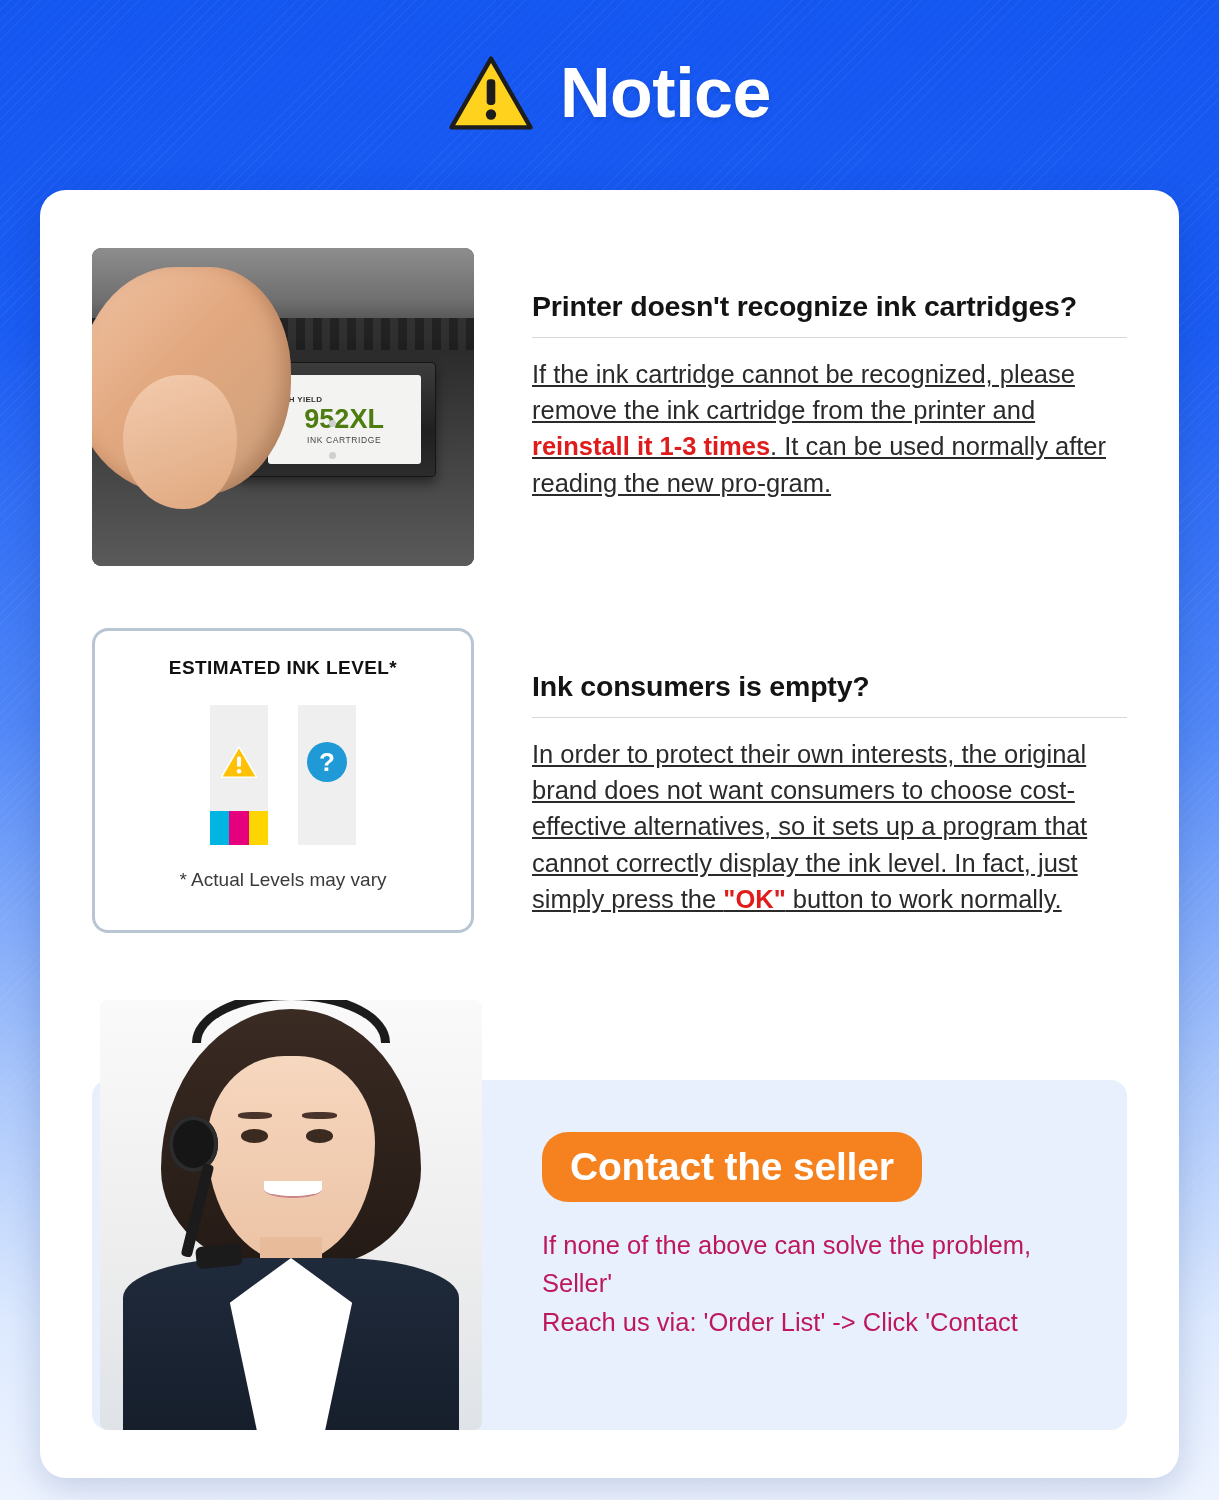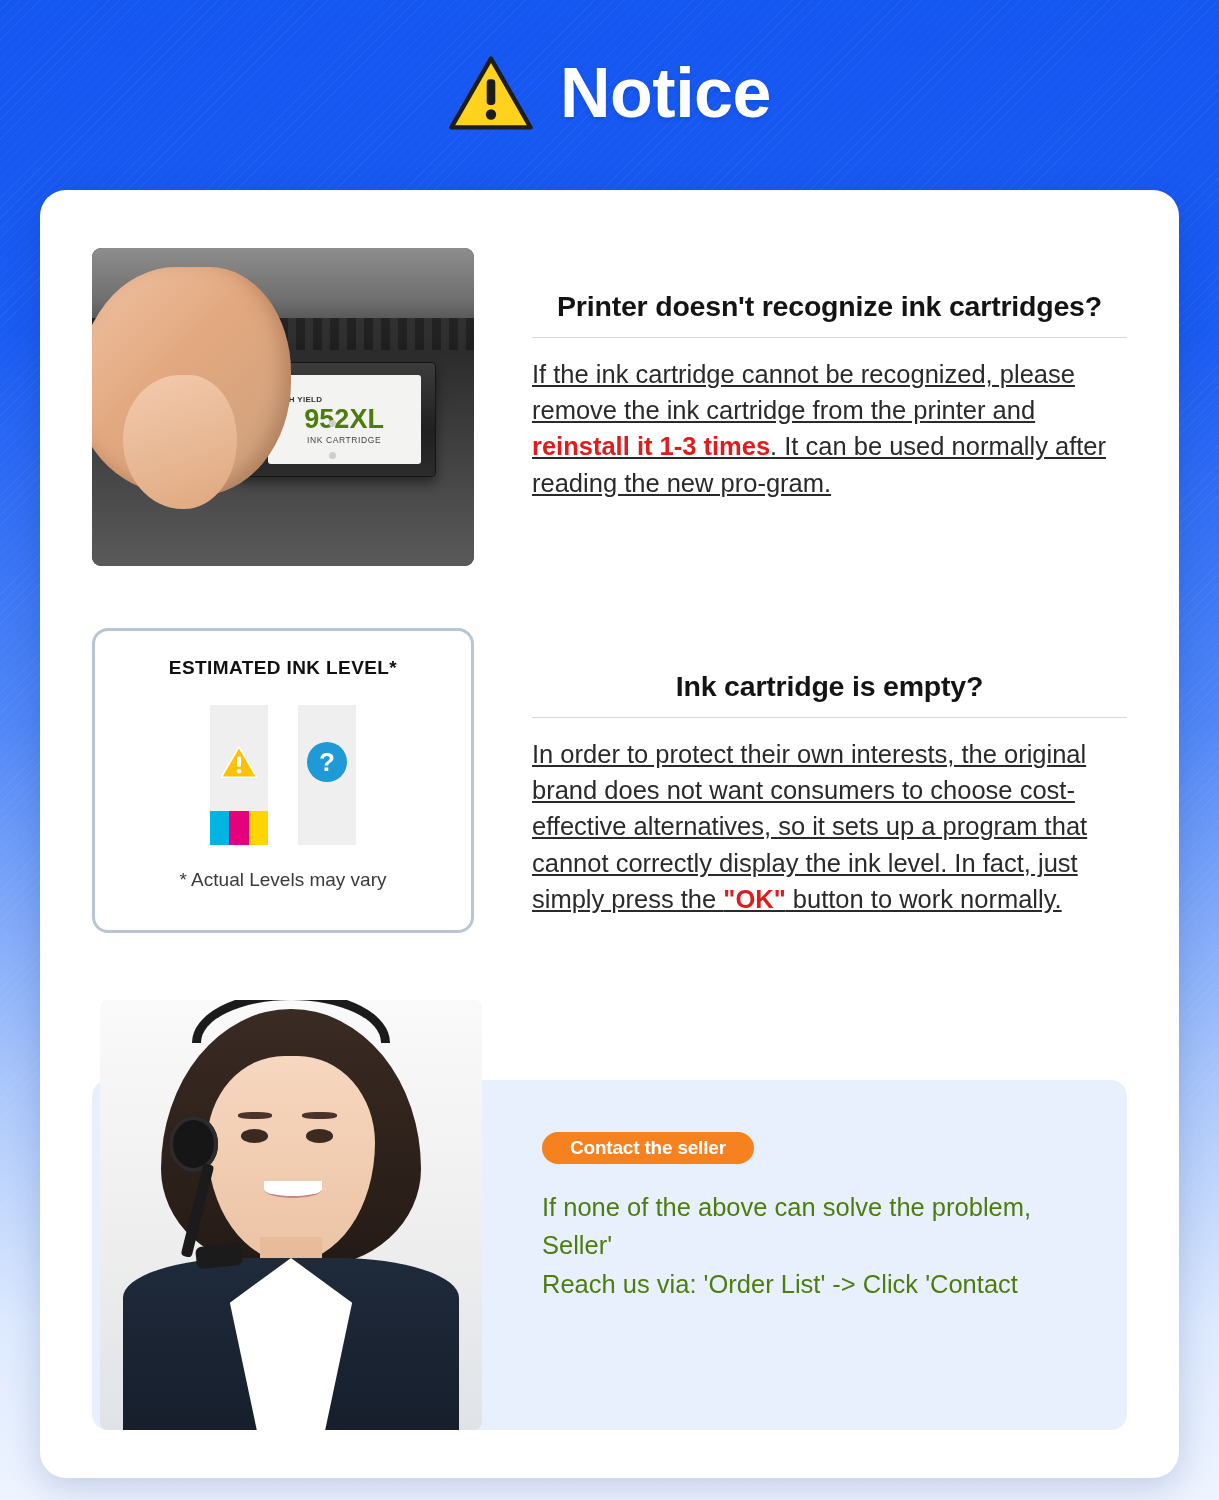--- a/index.html
+++ b/index.html
@@ -75,21 +75,20 @@
 
   .media { flex: 0 0 auto; }
   .body { flex: 1 1 auto; padding-top: 42px; }
 
   .q-title {
     font-size: 28.5px;
     font-weight: 700;
     color: #141414;
     margin: 0 0 14px 0;
     letter-spacing: -0.2px;
-    text-align: center;
   }
   .rule {
     height: 1px;
     background: #d8d8d8;
     margin-bottom: 18px;
   }
   .para {
     font-size: 25.5px;
     line-height: 1.42;
     color: #2a2a2a;
@@ -288,32 +287,32 @@
   .contact-body {
     position: absolute;
     left: 450px;
     right: 34px;
     top: 52px;
   }
   .contact-btn {
     display: inline-block;
     background: #f5821f;
     color: #ffffff;
-    font-size: 19px;
+    font-size: 39px;
     font-weight: 700;
-    padding: 5px 28px;
+    padding: 13px 28px;
     border-radius: 26px;
     border: none;
     letter-spacing: -0.2px;
   }
   .contact-text {
     margin-top: 24px;
     font-size: 25.5px;
     line-height: 1.5;
-    color: #4d7c0f;
+    color: #be185d;
   }
 </style>
 </head>
 <body>
 
 <div class="bg-texture"></div>
 
 <div class="header">
   <span class="warn-tri">
     <svg viewBox="0 0 100 88" width="86" height="76" aria-hidden="true">
@@ -369,21 +368,21 @@
               </span>
             </div>
             <div class="ink-col">
               <span class="q-badge">?</span>
             </div>
           </div>
           <div class="ink-foot">* Actual Levels may vary</div>
         </div>
       </div>
       <div class="body">
-        <h2 class="q-title">Ink cartridge is empty?</h2>
+        <h2 class="q-title">Ink consumers is empty?</h2>
         <div class="rule"></div>
         <p class="para"><span>In order to protect their own interests, the original brand does not want consumers to choose cost-effective alternatives, so it sets up a program that cannot correctly display the ink level. In fact, just simply press the </span><span class="hl">"OK"</span><span> button to work normally.</span></p>
       </div>
     </div>
 
     <div class="contact-wrap">
       <div class="contact-bg"></div>
 
       <div class="contact-photo">
         <div class="cp-bg"></div>

